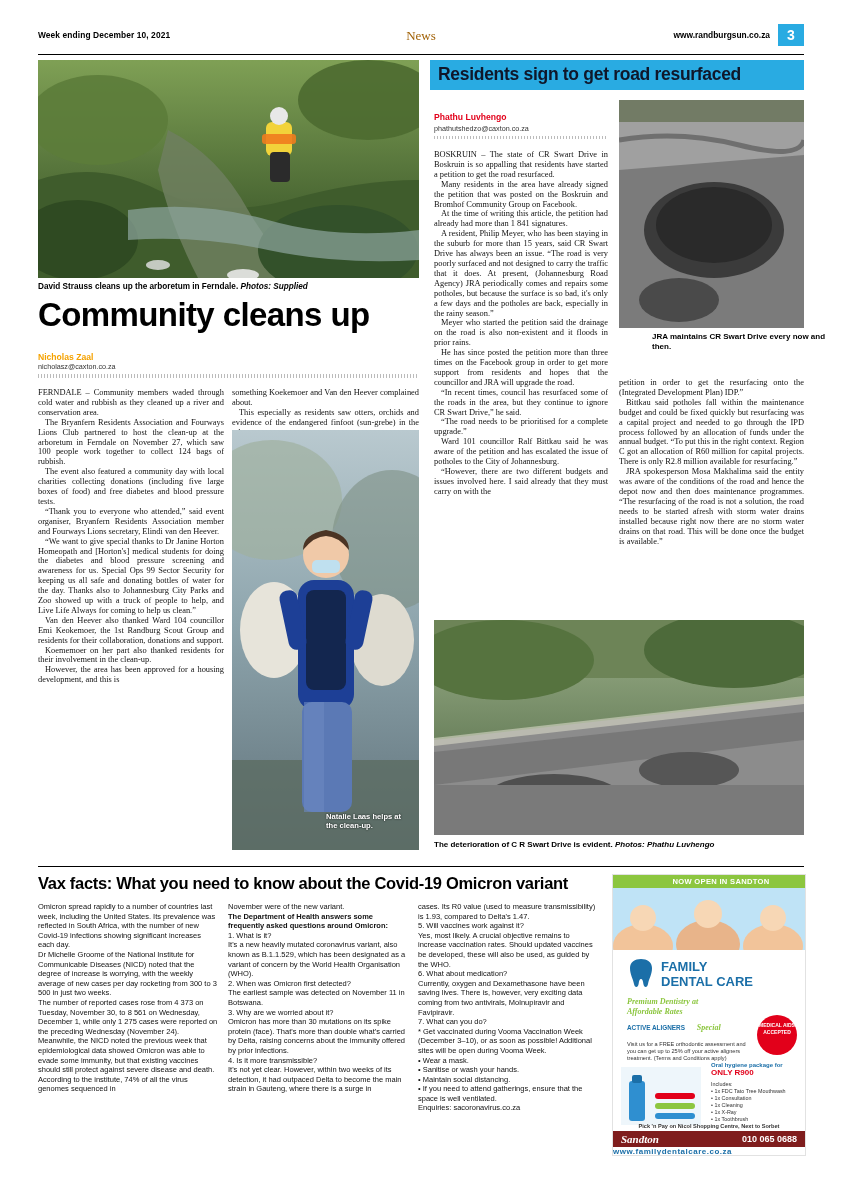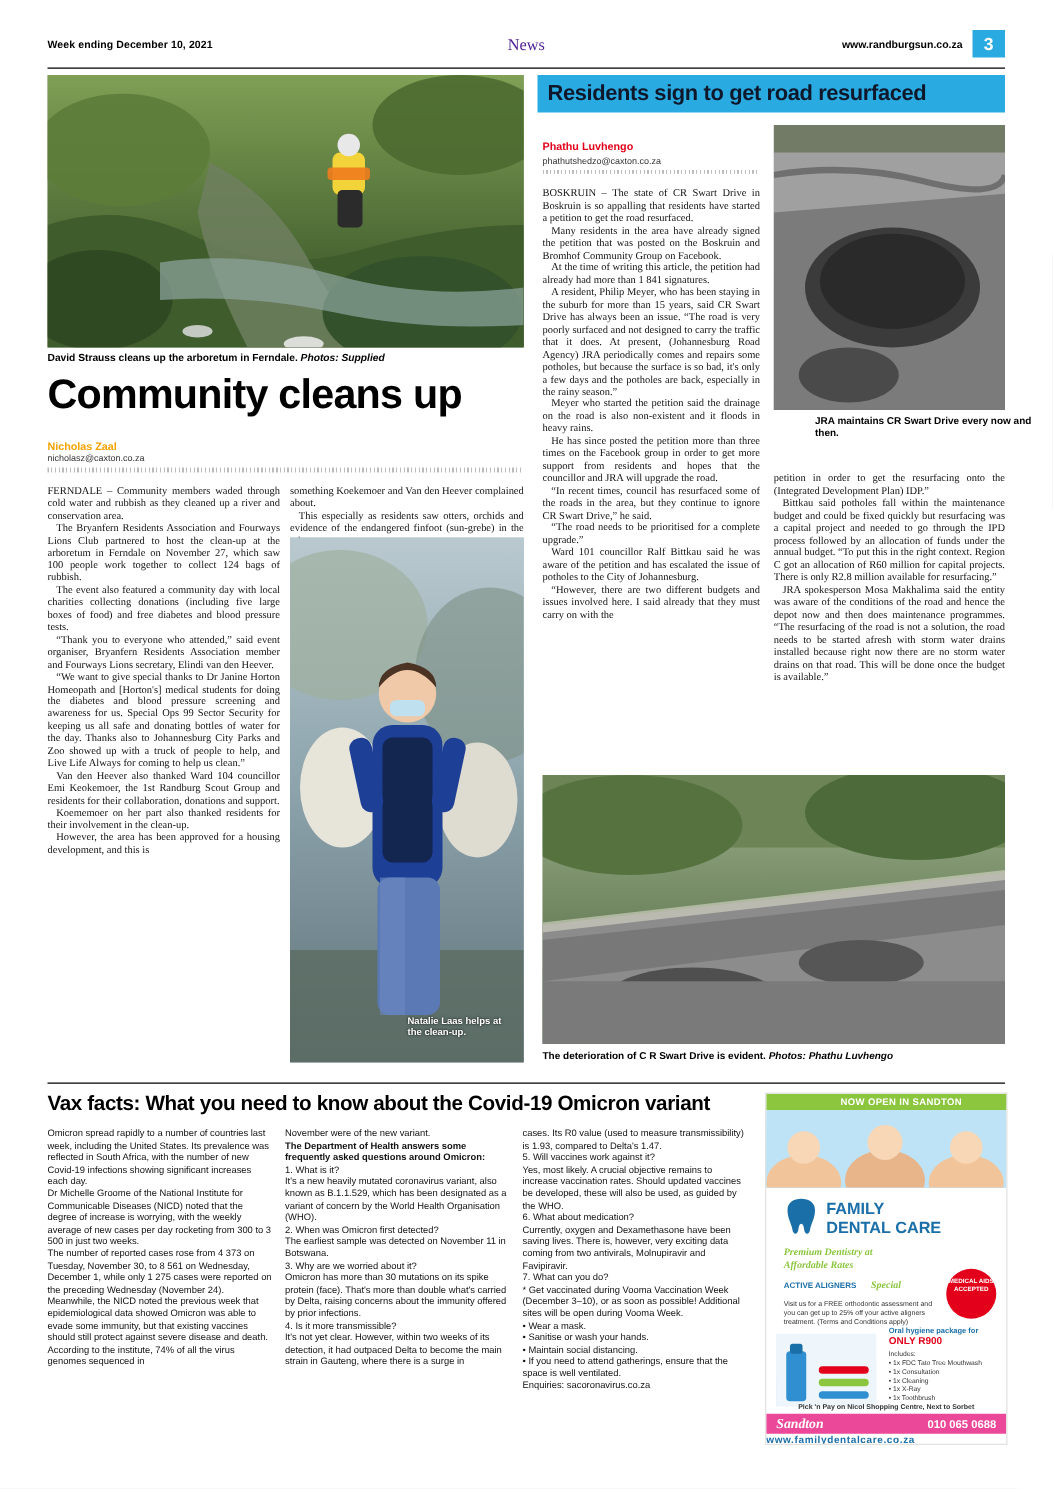--- a/index.html
+++ b/index.html
@@ -18,21 +18,21 @@
   .masthead{
     position:absolute;left:38px;top:30px;width:766px;height:24px;
     border-bottom:1px solid #000;
   }
   .masthead .left{
     position:absolute;left:0;top:0;font-family:"Liberation Sans",sans-serif;
     font-size:8.4px;font-weight:bold;color:#000;letter-spacing:0.1px;
   }
   .masthead .center{
     position:absolute;left:0;right:0;top:-2px;text-align:center;
-    font-family:"Liberation Serif",serif;font-size:13px;color:#4c1d95;
+    font-family:"Liberation Serif",serif;font-size:13px;color:#a16207;
   }
   .masthead .right{
     position:absolute;right:34px;top:0;font-family:"Liberation Sans",sans-serif;
     font-size:8.4px;font-weight:bold;color:#000;
   }
   .pagenum{
     position:absolute;right:0;top:-6px;width:26px;height:22px;background:#29abe2;
     color:#fff;font-family:"Liberation Sans",sans-serif;font-weight:bold;font-size:14px;
     text-align:center;line-height:22px;
   }
@@ -193,21 +193,21 @@
   .ad-prod{
     position:absolute;left:8px;top:192px;width:80px;height:58px;
     background:linear-gradient(#eef6fb,#d4e9f5);
   }
   .ad-pnp{
     position:absolute;left:0;top:248px;width:192px;
     font-family:"Liberation Sans",sans-serif;font-size:5.6px;font-weight:bold;color:#333;
     text-align:center;
   }
   .ad-bar{
-    position:absolute;left:0;top:256px;width:192px;height:16px;background:#ec4899;
+    position:absolute;left:0;top:256px;width:192px;height:16px;background:#7f1d1d;
   }
   .ad-bar .town{
     position:absolute;left:8px;top:2px;color:#fff;font-family:"Liberation Serif",serif;
     font-style:italic;font-weight:bold;font-size:11px;
   }
   .ad-bar .phone{
     position:absolute;right:8px;top:3px;color:#fff;font-family:"Liberation Sans",sans-serif;
     font-weight:bold;font-size:9px;
   }
   .ad-url{
@@ -331,21 +331,21 @@
       <rect x="0" y="0" width="185" height="22" fill="#5e6b4c" opacity="0.7"></rect>
     </svg>
   </div>
   <div class="pothole-cap">JRA maintains CR Swart Drive every now and then.</div>
 
   <div class="col" style="left:434px;top:150px;width:174px;">
     <p class="first">BOSKRUIN – The state of CR Swart Drive in Boskruin is so appalling that residents have started a petition to get the road resurfaced.</p>
     <p>Many residents in the area have already signed the petition that was posted on the Boskruin and Bromhof Community Group on Facebook.</p>
     <p>At the time of writing this article, the petition had already had more than 1 841 signatures.</p>
     <p>A resident, Philip Meyer, who has been staying in the suburb for more than 15 years, said CR Swart Drive has always been an issue. “The road is very poorly surfaced and not designed to carry the traffic that it does. At present, (Johannesburg Road Agency) JRA periodically comes and repairs some potholes, but because the surface is so bad, it's only a few days and the potholes are back, especially in the rainy season.”</p>
-    <p>Meyer who started the petition said the drainage on the road is also non-existent and it floods in heavy rains.</p>
+    <p>Meyer who started the petition said the drainage on the road is also non-existent and it floods in prior rains.</p>
     <p>He has since posted the petition more than three times on the Facebook group in order to get more support from residents and hopes that the councillor and JRA will upgrade the road.</p>
     <p>“In recent times, council has resurfaced some of the roads in the area, but they continue to ignore CR Swart Drive,” he said.</p>
     <p>“The road needs to be prioritised for a complete upgrade.”</p>
     <p>Ward 101 councillor Ralf Bittkau said he was aware of the petition and has escalated the issue of potholes to the City of Johannesburg.</p>
     <p>“However, there are two different budgets and issues involved here. I said already that they must carry on with the</p>
   </div>
   <div class="col" style="left:619px;top:378px;width:185px;">
     <p class="first">petition in order to get the resurfacing onto the (Integrated Development Plan) IDP.”</p>
     <p>Bittkau said potholes fall within the maintenance budget and could be fixed quickly but resurfacing was a capital project and needed to go through the IPD process followed by an allocation of funds under the annual budget. “To put this in the right context. Region C got an allocation of R60 million for capital projects. There is only R2.8 million available for resurfacing.”</p>
     <p>JRA spokesperson Mosa Makhalima said the entity was aware of the conditions of the road and hence the depot now and then does maintenance programmes. “The resurfacing of the road is not a solution, the road needs to be started afresh with storm water drains installed because right now there are no storm water drains on that road. This will be done once the budget is available.”</p>

